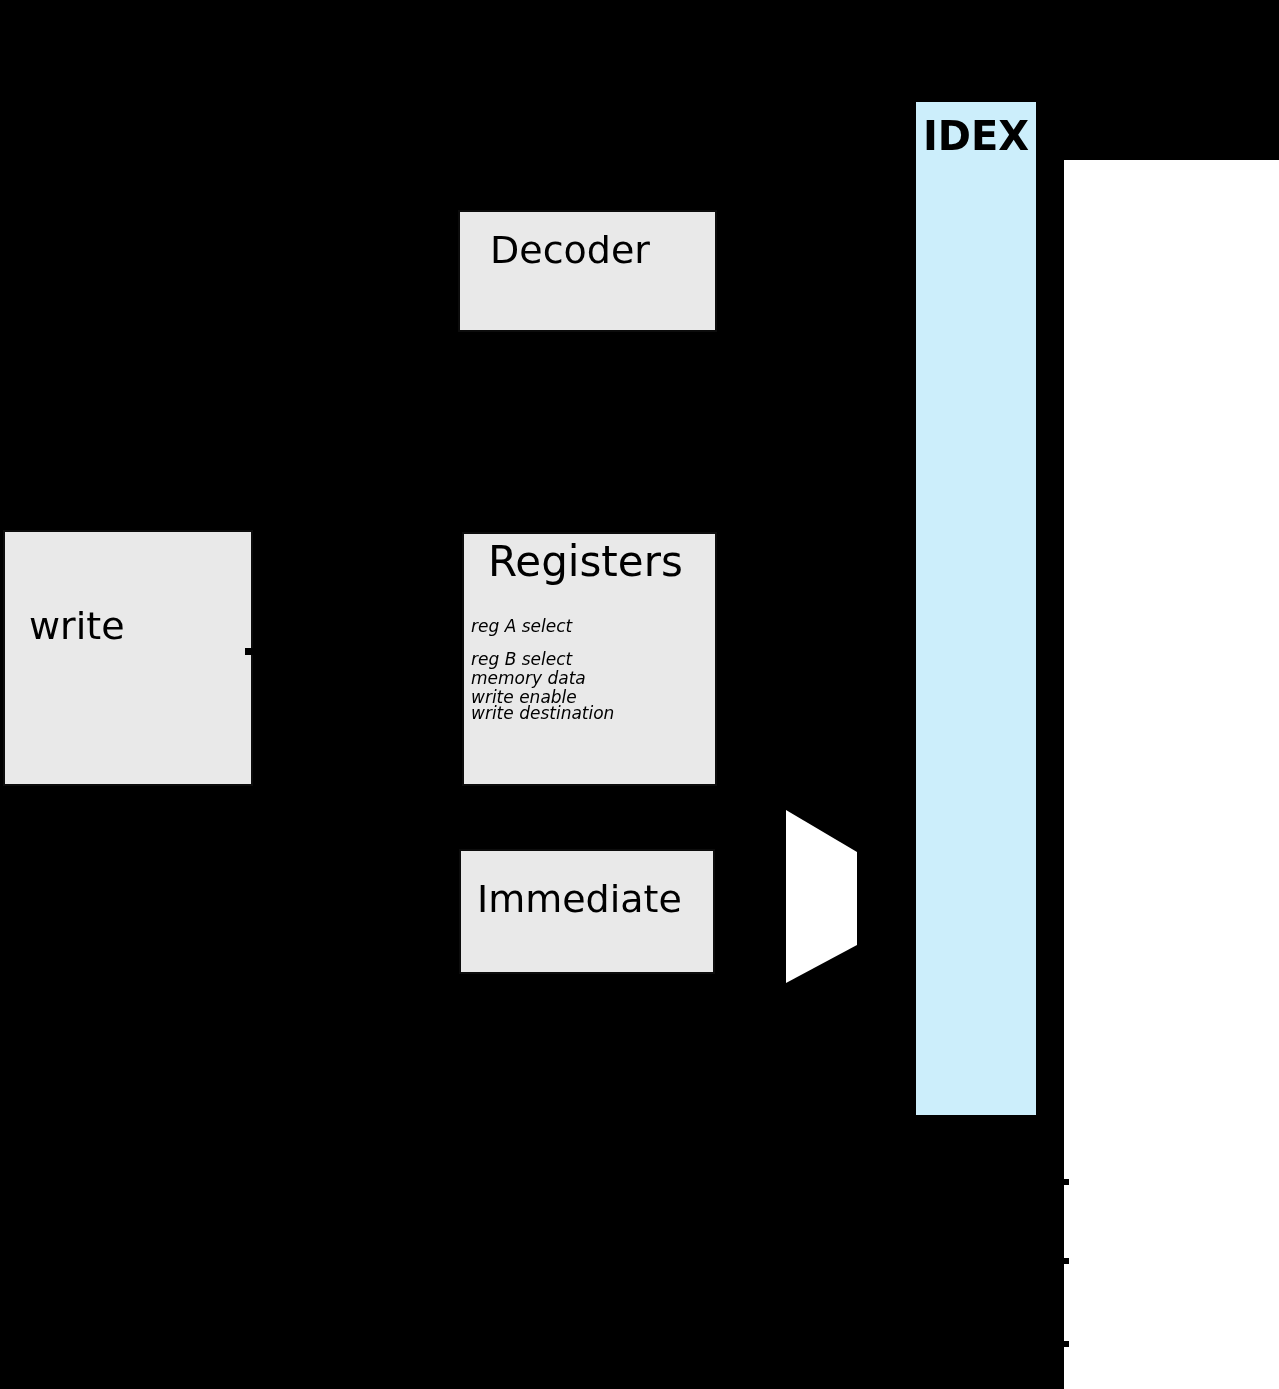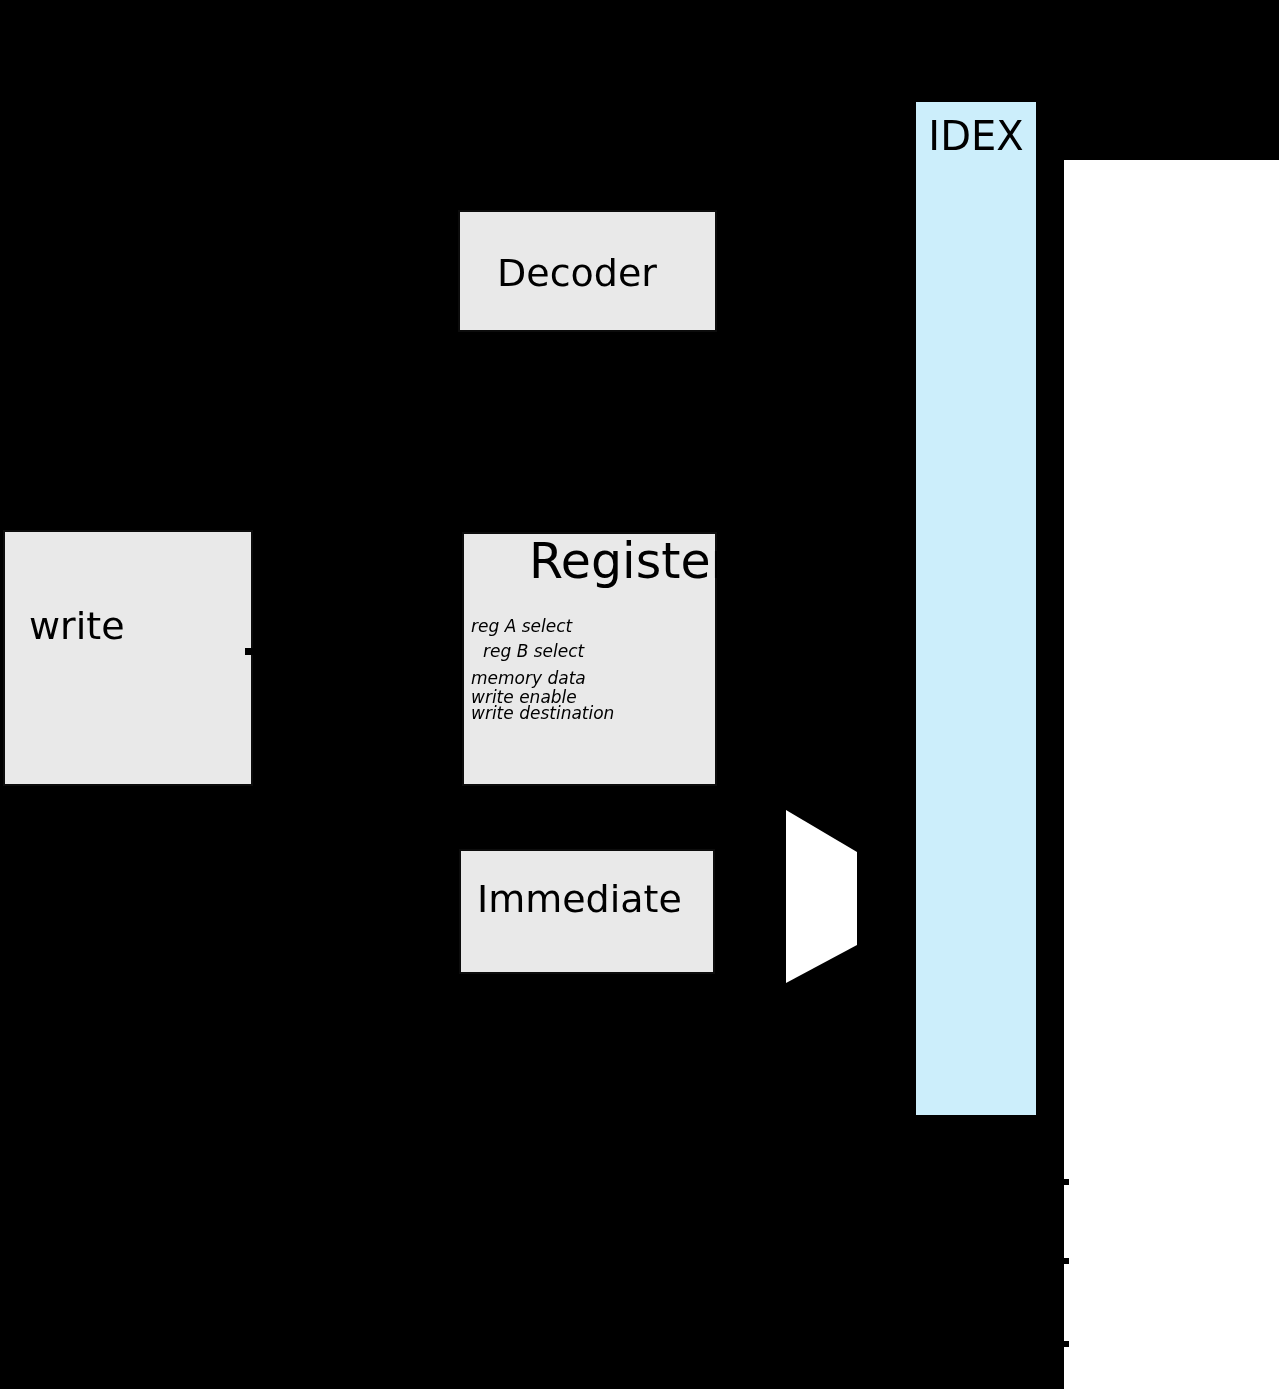--- a/index.html
+++ b/index.html
@@ -27,21 +27,21 @@
   }
   
   .pipe-bar {
     position: absolute;
     width: 124px;
     background: #cceefb;
     border: 2px solid #000;
     box-sizing: border-box;
   }
   .pipe-bar.ifid { left: 128px; top: 98px;  height: 1019px; }
-  .pipe-bar.idex { left: 914px; top: 100px; height: 1017px; }
+  .pipe-bar.idex { left: 914px; top: 100px; height: 1017px; font-weight: bold; }
   .pipe-bar .bar-label {
     position: absolute;
     top: 12px;
     left: 0;
     width: 100%;
     text-align: center;
     font-size: 40px;
     line-height: 1.1;
     color: #000;
   }
@@ -58,35 +58,35 @@
   .block.immediate          { left: 459px; top: 849px; width: 256px; height: 125px; text-align: center; }
 
   .block-label {
     position: absolute;
     font-size: 38px;
     line-height: 52px;
     color: #000;
     white-space: nowrap;
   }
   .instruction-memory .block-label { left: 24px; top: 16px; }
-  .decoder .block-label            { left: 30px; top: 35px; margin-left: 7px; }
-  .registers .title                { left: 24px; top: 2px; font-size: 49px; margin-left: 41px; }
+  .decoder .block-label            { left: 30px; top: 12px; }
+  .registers .title                { left: 24px; top: 2px; font-size: 42px; }
   .immediate .block-label          { left: 16px; top: 22px; }
 
   .port-label {
     position: absolute;
     left: 7px;
     font-size: 17px;
     line-height: 22px;
     color: #000;
     white-space: nowrap;
     font-style: italic;
   }
   .port-a    { top: 81px;  }
-  .port-b    { top: 106px; margin-left: 12px; }
+  .port-b    { top: 114px; }
   .port-wd   { top: 133px; }
   .port-we   { top: 152px; }
   .port-wdst { top: 168px; }
 
   
   .mux {
     position: absolute;
     left: 786px;
     top: 810px;
     width: 72px;

